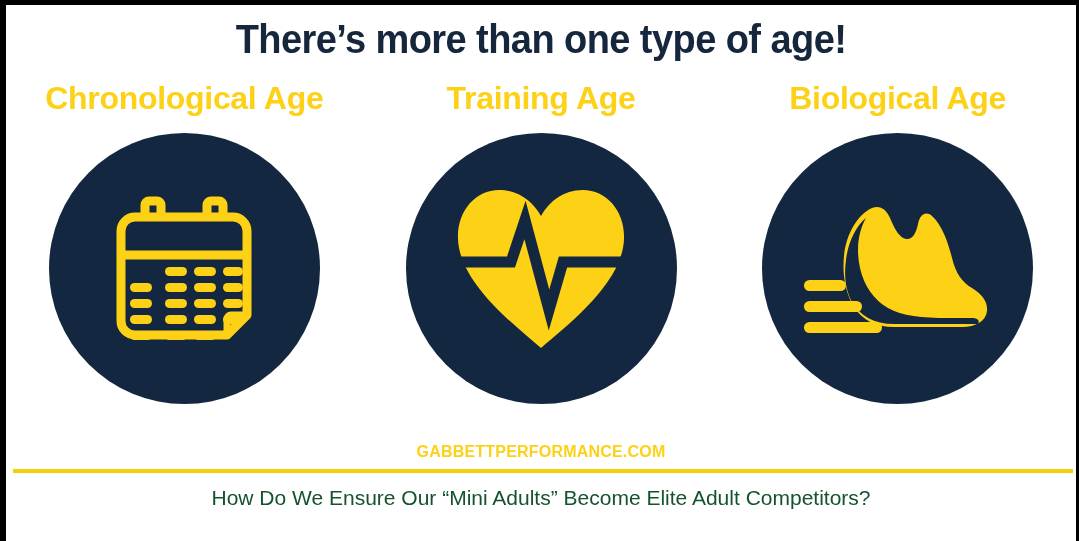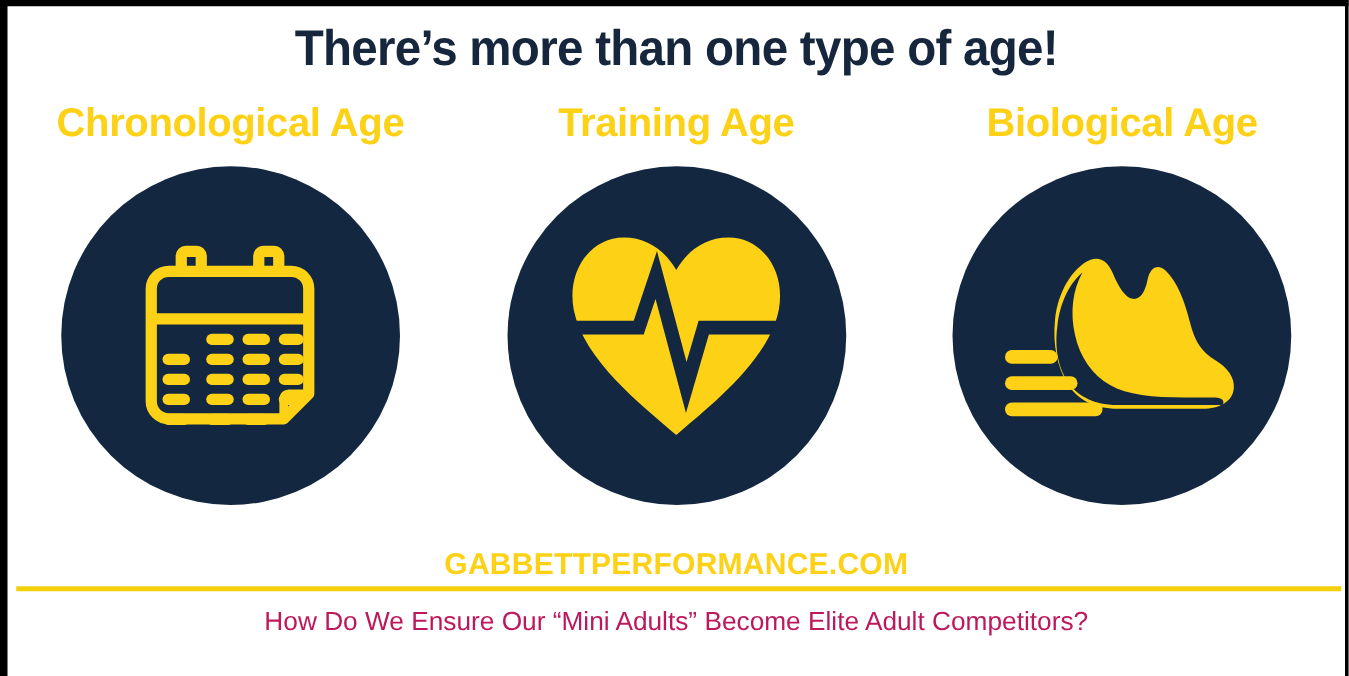--- a/index.html
+++ b/index.html
@@ -88,21 +88,21 @@
   .circle svg { display: block; }
   
   .site-url {
     position: absolute;
     left: 0;
     top: 434px;
     width: 1070px;
     text-align: center;
     font-family: "Liberation Sans", sans-serif;
     font-weight: bold;
-    font-size: 24px;
+    font-size: 16px;
     line-height: 26px;
     letter-spacing: 0.2px;
     color: #fcd116;
     white-space: nowrap;
   }
   .rule {
     position: absolute;
     left: 7px;
     top: 464px;
     width: 1060px;
@@ -112,21 +112,21 @@
   .subtitle {
     position: absolute;
     left: 0;
     top: 478px;
     width: 1070px;
     text-align: center;
     font-family: "Liberation Sans", sans-serif;
     font-weight: normal;
     font-size: 21px;
     line-height: 30px;
-    color: #be185d;
+    color: #14532d;
     white-space: nowrap;
   }
 </style>
 </head>
 <body>
 
 <div id="infographic">
 
   <div class="title">There’s more than one type of age!</div>
 

